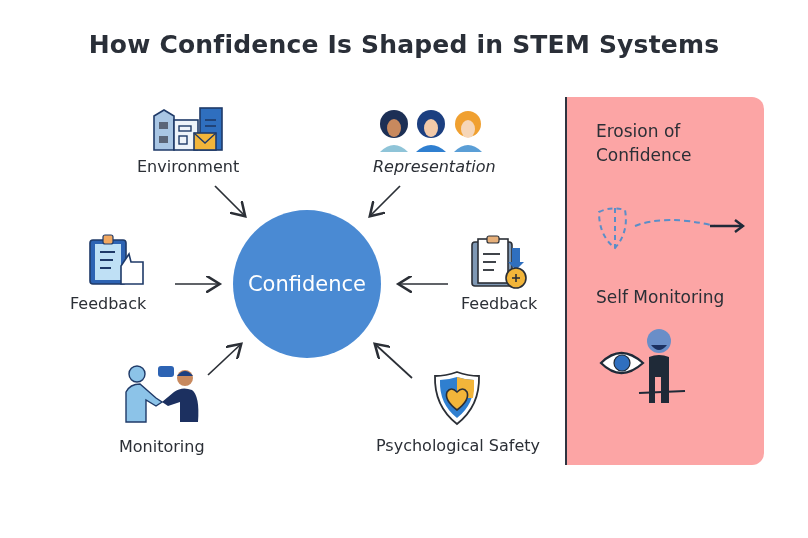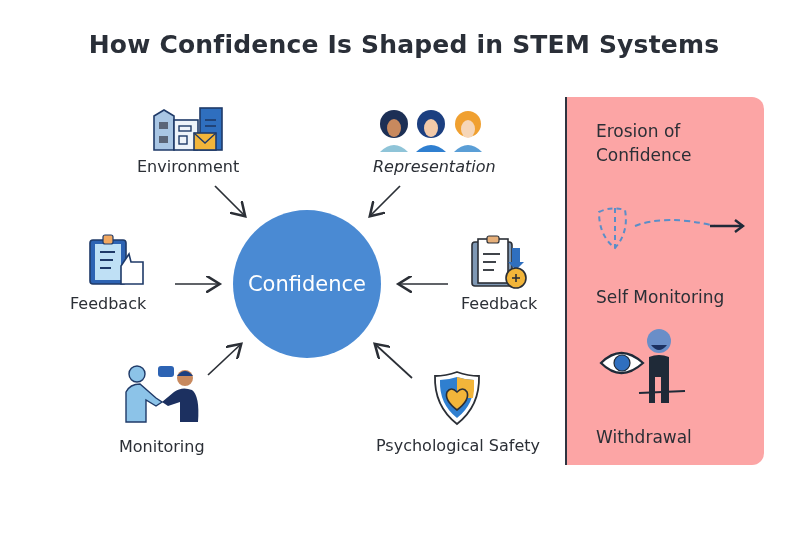--- a/index.html
+++ b/index.html
@@ -122,14 +122,13 @@
   </svg>
   <div class="ptxt" style="top:190px;text-align:right;">Self Monitoring</div>
   <svg width="90" height="80" style="left:32px;top:230px;" viewBox="0 0 90 80">
     <path d="M2,36 Q22,16 44,36 Q22,56 2,36 Z" fill="#ffffff" stroke="#1f2a38" stroke-width="2.2"></path>
     <circle cx="23" cy="36" r="8" fill="#2f6fbf" stroke="#1f2a38" stroke-width="1.2"></circle>
     <circle cx="60" cy="14" r="12" fill="#6a8ec8"></circle>
     <path d="M52,18 Q60,28 68,18" fill="#1c3060"></path>
     <path d="M50,30 Q60,26 70,30 L70,76 L62,76 L62,50 L56,50 L56,76 L50,76 Z" fill="#1f2a38"></path>
     <line x1="40" y1="66" x2="86" y2="64" stroke="#1f2a38" stroke-width="2.2"></line>
   </svg>
-  <div class="ptxt" style="top:330px;">Withdrawal</div>
 </div>
 
 </body></html>

